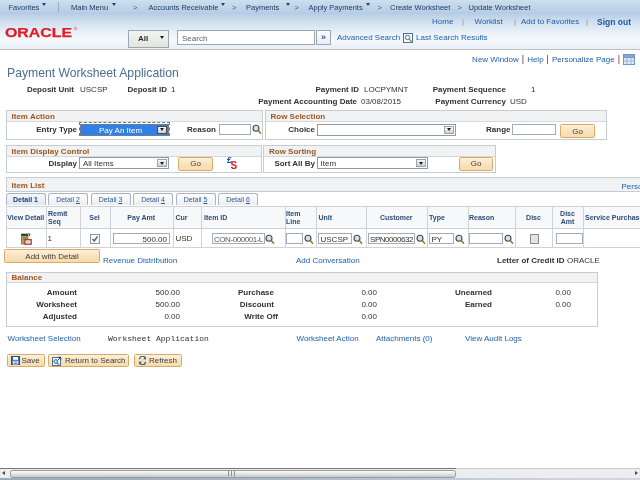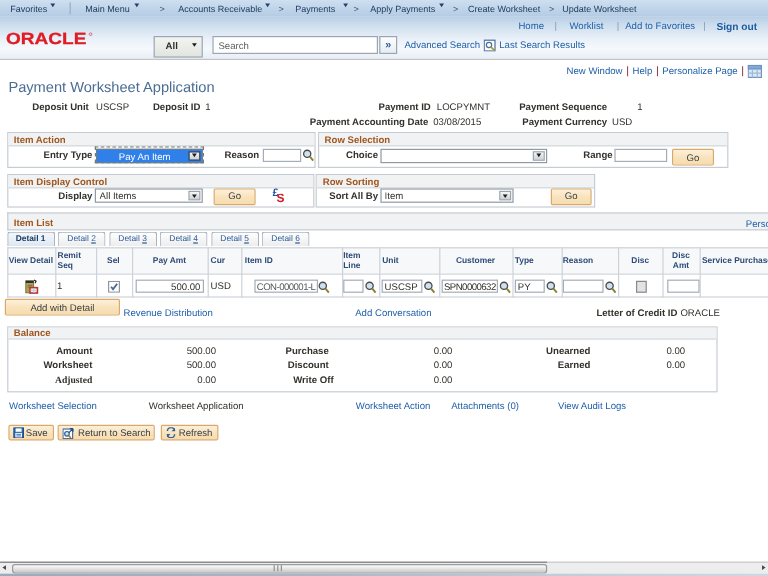--- a/index.html
+++ b/index.html
@@ -311,27 +311,27 @@
 <span class="lbl" style="right:366px;top:288px;">Purchase</span>
 <span class="val" style="right:263px;top:288px;">0.00</span>
 <span class="lbl" style="right:148px;top:288px;">Unearned</span>
 <span class="val" style="right:69px;top:288px;">0.00</span>
 <span class="lbl" style="right:563px;top:300px;">Worksheet</span>
 <span class="val" style="right:460px;top:300px;">500.00</span>
 <span class="lbl" style="right:366px;top:300px;">Discount</span>
 <span class="val" style="right:263px;top:300px;">0.00</span>
 <span class="lbl" style="right:148px;top:300px;">Earned</span>
 <span class="val" style="right:69px;top:300px;">0.00</span>
-<span class="lbl" style="right:563px;top:312px;font-family:Liberation Serif, serif;">Adjusted</span>
+<span class="lbl" style="right:563px;top:312px;">Adjusted</span>
 <span class="val" style="right:460px;top:312px;">0.00</span>
 <span class="lbl" style="right:362px;top:312px;">Write Off</span>
 <span class="val" style="right:263px;top:312px;">0.00</span>
 
 <a class="abs" style="left:7.5px;top:334px;">Worksheet Selection</a>
-<span class="abs" style="left:124px;top:334px;color:#33312c;">Worksheet Application</span>
+<span class="abs" style="left:108px;top:334px;color:#33312c;font-family:Liberation Mono, monospace;">Worksheet Application</span>
 <a class="abs" style="left:259.5px;top:334px;padding-left:37px;">Worksheet Action</a>
 <a class="abs" style="left:376px;top:334px;">Attachments (0)</a>
 <a class="abs" style="left:465px;top:334px;">View Audit Logs</a>
 
 <span class="gold" style="left:7px;top:354px;width:38px;height:13px;justify-content:flex-start;">
   <svg width="9" height="9" style="margin:0 2px 0 2.5px;">
     <rect x="0.5" y="0.5" width="8" height="8" fill="#2f6cb5" stroke="#1d4c87"></rect>
     <rect x="2" y="1" width="5" height="2.8" fill="#fff"></rect>
     <rect x="1.8" y="4.8" width="5.5" height="3.7" fill="#fff"></rect>
     <rect x="2.6" y="5.5" width="4" height="0.8" fill="#2f6cb5"></rect>

